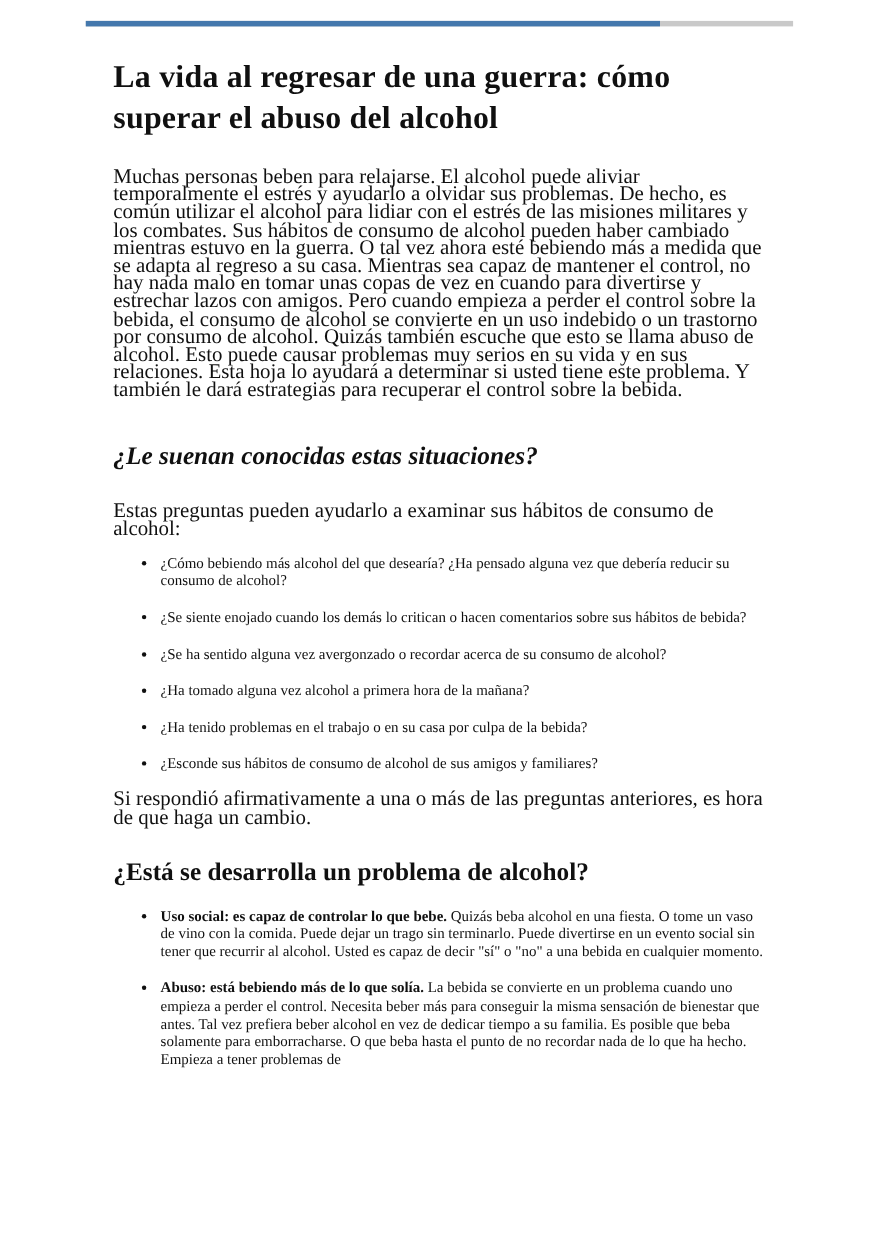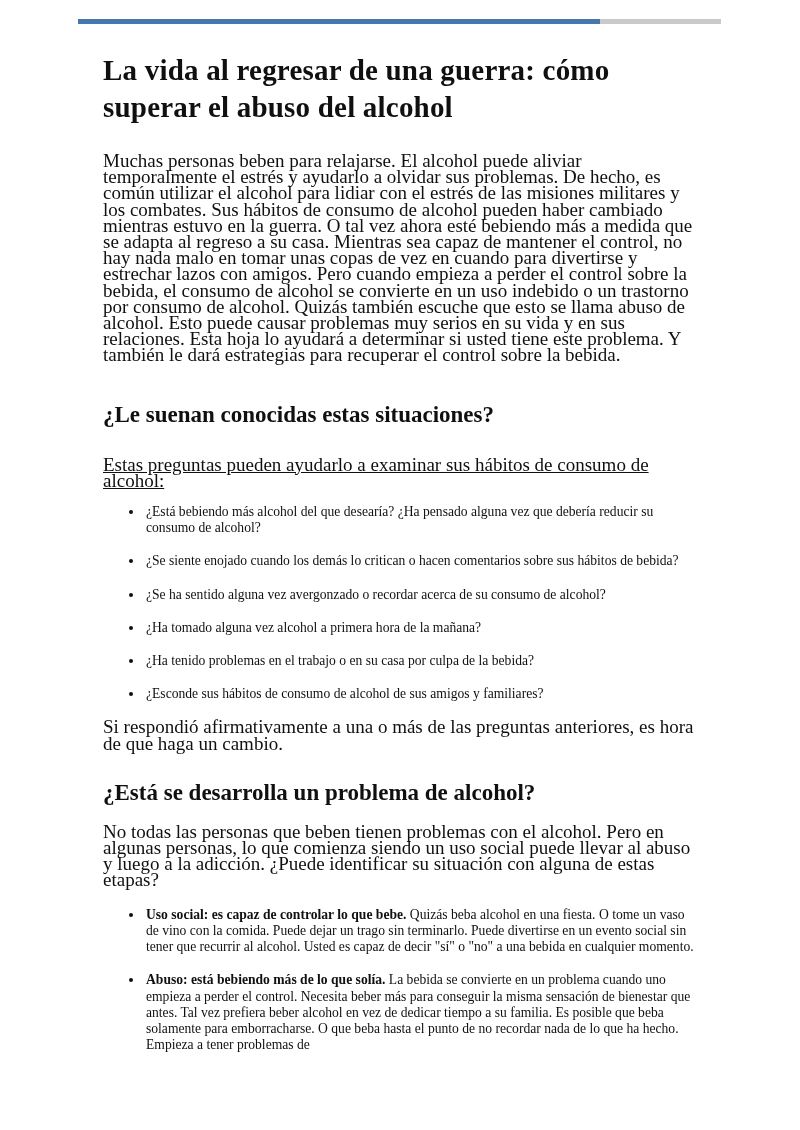--- a/index.html
+++ b/index.html
@@ -37,23 +37,23 @@
     letter-spacing: 0.2px;
   }
   p { margin: 0; font-size: 19px; line-height: 16.2px; }
   .intro   { margin-top: 27px; }
   .heading {
     margin: 0;
     font-size: 23px;
     line-height: 28px;
     font-weight: bold;
   }
-  .h-s1 { margin-top: 37px; }
+  .h-s1 { margin-top: 37px; font-style: italic; }
   .h-s2 { margin-top: 27px; }
-  .lead-s1 { margin-top: 28px; text-decoration: underline; }
+  .lead-s1 { margin-top: 28px; }
   .lead-s2 { margin-top: 17px; }
   ul.bullets {
     margin: 15px 0 0 0;
     padding-left: 41px;
     list-style: disc outside;
   }
   ul.stage-bullets { margin-top: 18px; }
   ul.bullets li {
     font-size: 13.6px;
     line-height: 16.2px;
@@ -91,33 +91,32 @@
 
     <h1 class="doc-title">La vida al regresar de una guerra: cómo superar el abuso del alcohol</h1>
 
     <p class="intro">Muchas personas beben para relajarse. El alcohol puede aliviar temporalmente el estrés y ayudarlo a olvidar sus problemas. De hecho, es común utilizar el alcohol para lidiar con el estrés de las misiones militares y los combates. Sus hábitos de consumo de alcohol pueden haber cambiado mientras estuvo en la guerra. O tal vez ahora esté bebiendo más a medida que se adapta al regreso a su casa. Mientras sea capaz de mantener el control, no hay nada malo en tomar unas copas de vez en cuando para divertirse y estrechar lazos con amigos. Pero cuando empieza a perder el control sobre la bebida, el consumo de alcohol se convierte en un uso indebido o un trastorno por consumo de alcohol. Quizás también escuche que esto se llama abuso de alcohol. Esto puede causar problemas muy serios en su vida y en sus relaciones. Esta hoja lo ayudará a determinar si usted tiene este problema. Y también le dará estrategias para recuperar el control sobre la bebida.</p>
 
     <h2 class="heading h-s1">¿Le suenan conocidas estas situaciones?</h2>
 
     <p class="lead-s1">Estas preguntas pueden ayudarlo a examinar sus hábitos de consumo de alcohol:</p>
 
     <ul class="bullets">
-      <li>¿Está bebiendo más alcohol del que desearía? ¿Ha pensado alguna vez que debería reducir su consumo de alcohol?</li>
+      <li>¿Cómo bebiendo más alcohol del que desearía? ¿Ha pensado alguna vez que debería reducir su consumo de alcohol?</li>
       <li>¿Se siente enojado cuando los demás lo critican o hacen comentarios sobre sus hábitos de bebida?</li>
       <li>¿Se ha sentido alguna vez avergonzado o recordar acerca de su consumo de alcohol?</li>
       <li>¿Ha tomado alguna vez alcohol a primera hora de la mañana?</li>
       <li>¿Ha tenido problemas en el trabajo o en su casa por culpa de la bebida?</li>
       <li>¿Esconde sus hábitos de consumo de alcohol de sus amigos y familiares?</li>
     </ul>
 
     <p class="closing">Si respondió afirmativamente a una o más de las preguntas anteriores, es hora de que haga un cambio.</p>
 
     <h2 class="heading h-s2">¿Está se desarrolla un problema de alcohol?</h2>
 
-    <p class="lead-s2">No todas las personas que beben tienen problemas con el alcohol. Pero en algunas personas, lo que comienza siendo un uso social puede llevar al abuso y luego a la adicción. ¿Puede identificar su situación con alguna de estas etapas?</p>
 
     <ul class="bullets stage-bullets">
       <li><span class="stage-label">Uso social: es capaz de controlar lo que bebe.</span> <span>Quizás beba alcohol en una fiesta. O tome un vaso de vino con la comida. Puede dejar un trago sin terminarlo. Puede divertirse en un evento social sin tener que recurrir al alcohol. Usted es capaz de decir "sí" o "no" a una bebida en cualquier momento.</span></li>
       <li><span class="stage-label">Abuso: está bebiendo más de lo que solía.</span> <span>La bebida se convierte en un problema cuando uno empieza a perder el control. Necesita beber más para conseguir la misma sensación de bienestar que antes. Tal vez prefiera beber alcohol en vez de dedicar tiempo a su familia. Es posible que beba solamente para emborracharse. O que beba hasta el punto de no recordar nada de lo que ha hecho. Empieza a tener problemas de</span></li>
     </ul>
 
   </div>
 
   <div class="rule rule-bottom">
     <div class="rule-fill"></div>

